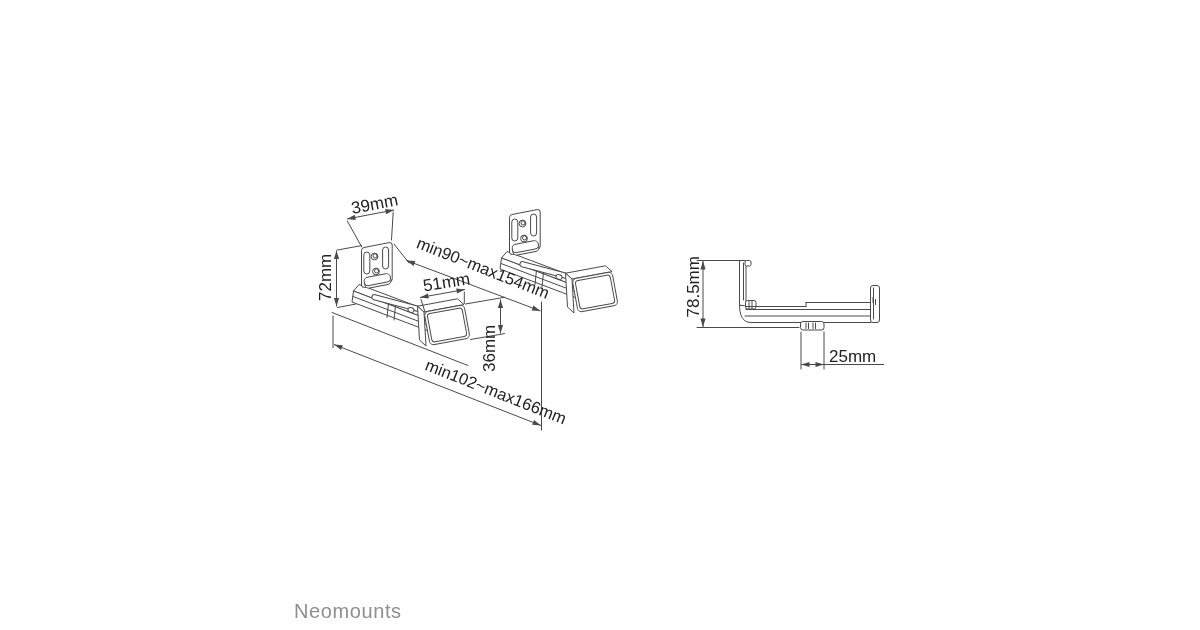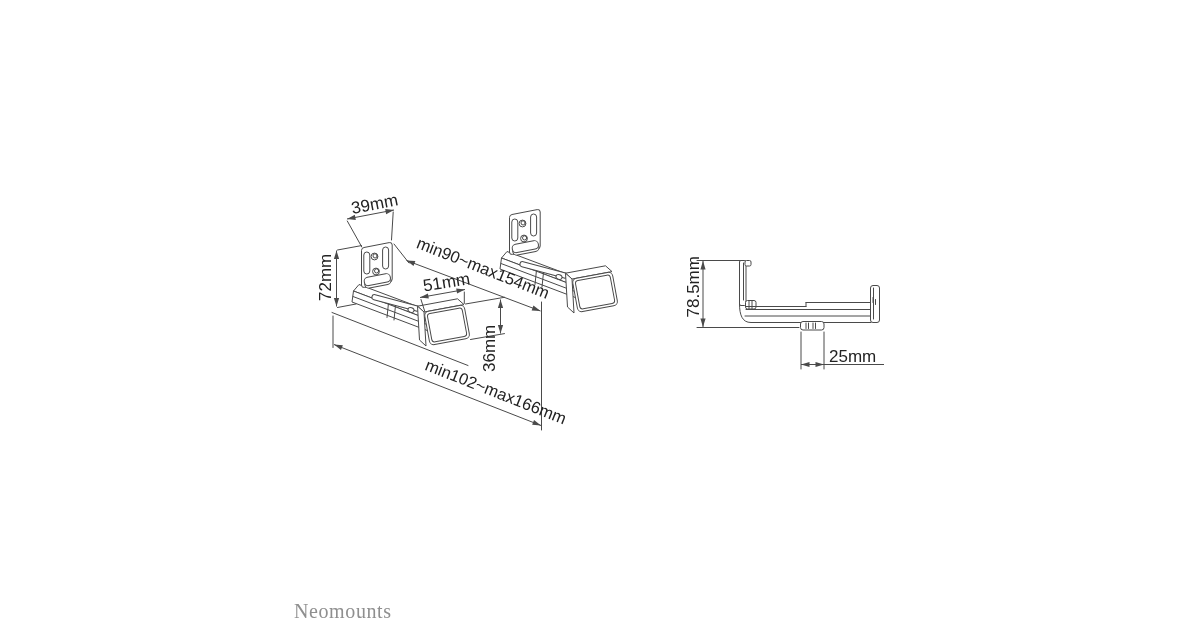--- a/index.html
+++ b/index.html
@@ -6,21 +6,21 @@
   #stage{position:relative;width:1200px;height:630px;background:#ffffff;overflow:hidden;
          font-family:"Liberation Sans",sans-serif;}
   svg{position:absolute;left:0;top:0;}
   
   .ln{fill:none;stroke:#4a4a4a;stroke-width:1;stroke-linecap:round;}
   .fw{fill:#ffffff;stroke:#4a4a4a;stroke-width:1;stroke-linejoin:round;}
   .dl{fill:none;stroke:#4a4a4a;stroke-width:1;}
   .dt{font:17px "Liberation Sans",sans-serif;fill:#232323;}
   .dt2{font:16.5px "Liberation Sans",sans-serif;fill:#232323;}
   #brand-logo{position:absolute;left:294px;top:600px;font-size:20px;letter-spacing:.6px;
-              color:#8f8f8f;font-family:Liberation Serif, serif;}
+              color:#8f8f8f;font-family:Liberation Sans, sans-serif;}
 </style>
 </head>
 <body>
 
 <div id="stage">
 
 <svg width="1200" height="630" viewBox="0 0 1200 630">
   <defs>
     <marker id="arr" viewBox="0 0 10 8" markerWidth="10" markerHeight="8" refX="9.5" refY="4" orient="auto-start-reverse" markerUnits="userSpaceOnUse">
       <path d="M9.5,4 L1,1.4 L1,6.6 Z" fill="#4a4a4a"></path>

